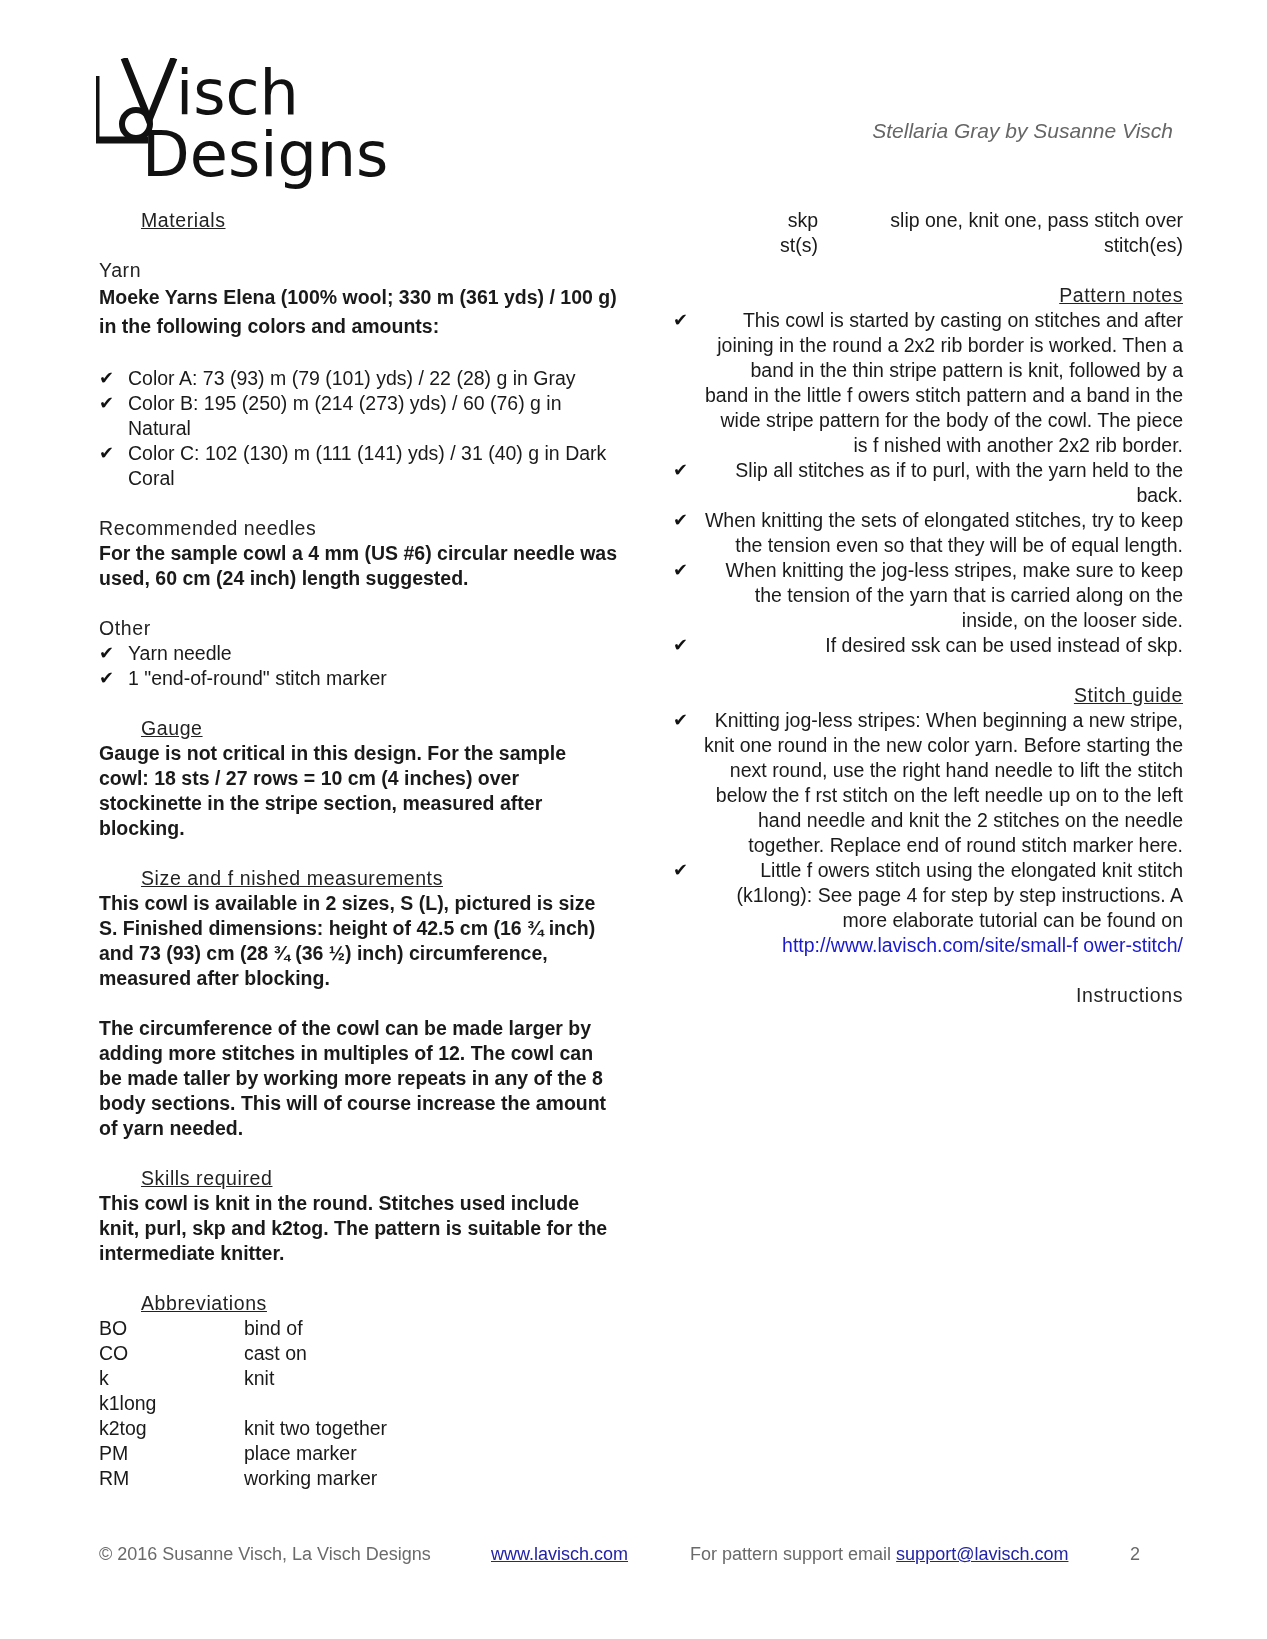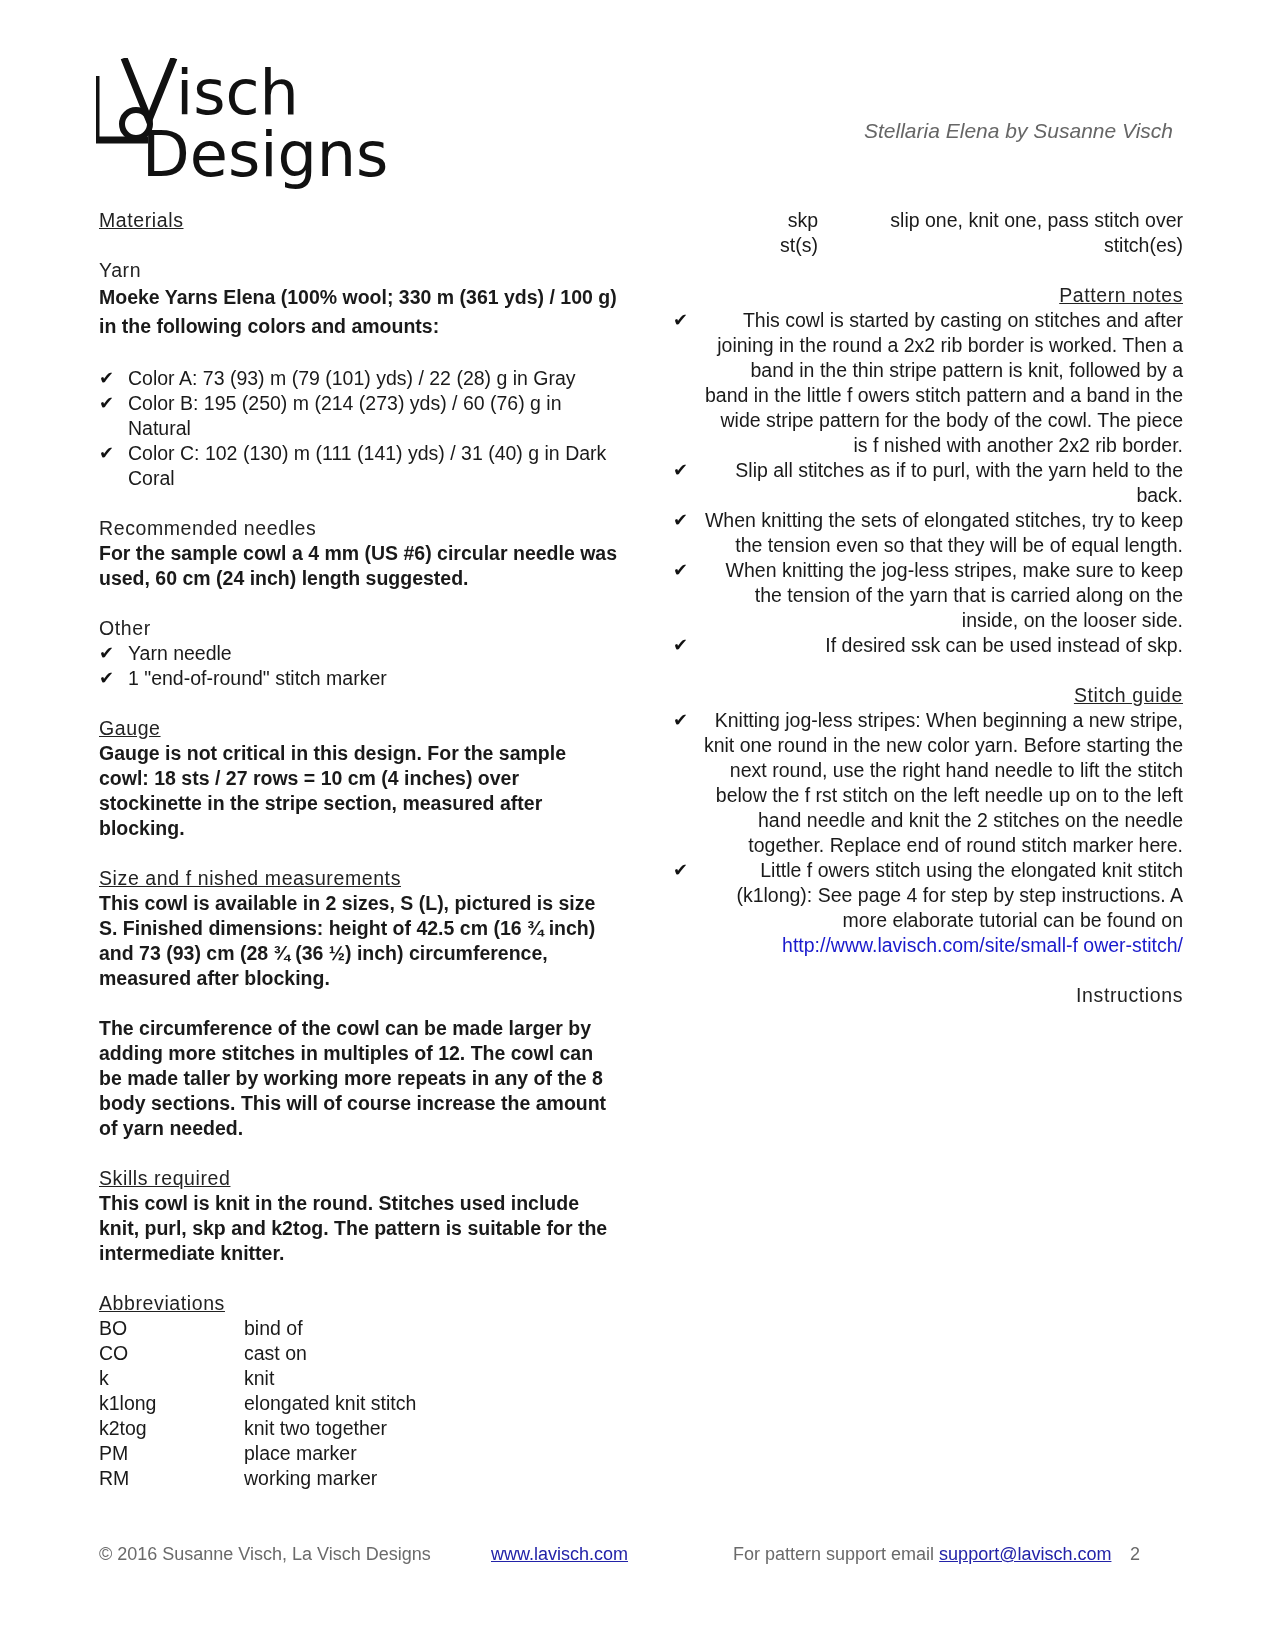--- a/index.html
+++ b/index.html
@@ -9,60 +9,60 @@
   .logo { position: absolute; left: 96px; top: 58px; width: 310px; height: 140px; }
   .logo svg { width: 100%; height: 100%; }
   .logo-text { font-family: "DejaVu Sans", sans-serif; fill: #111; }
 
   .header-title { position: absolute; right: 94px; top: 118px; font-style: italic; color: #666; font-size: 21px; }
 
   .col { position: absolute; }
   .col-left { left: 99px; top: 208px; width: 520px; }
   .col-right { left: 673px; top: 208px; width: 510px; text-align: right; }
 
-  .heading-u { text-decoration: underline; letter-spacing: 0.6px; color: #222; display: block; }
+  .heading-u { text-decoration: underline; letter-spacing: 0.6px; color: #222; display: block; margin-left: 42px; }
   .heading { letter-spacing: 0.6px; color: #222; display: block; }
   .para { display: block; font-weight: bold; }
   .gap { height: 25px; }
 
   ul.checks { list-style: none; }
   ul.checks li { position: relative; padding-left: 29px; }
   ul.checks li .tick { position: absolute; left: 0; top: 0; font-size: 18px; color: #111; }
   .tall li { line-height: 25px; }
 
   .abbr-row { display: flex; }
   .abbr-row .k { width: 145px; }
   .abbr-row .v { flex: 1; }
 
   .link { color: #1a1acc; }
 
   .footer { position: absolute; top: 1542px; left: 99px; width: 1080px; height: 26px; color: #6a6a6a; font-size: 18px; }
   .footer .copy { position: absolute; left: 0; }
   .footer .site { position: absolute; left: 392px; color: #2222a8; text-decoration: underline; }
-  .footer .support { position: absolute; left: 591px; margin-left: 43px; }
+  .footer .support { position: absolute; left: 591px; }
   .footer .support a { color: #2222a8; text-decoration: underline; }
   .footer .page { position: absolute; left: 1031px; }
 </style>
 </head>
 <body>
 
 <div class="logo">
   <svg viewBox="0 0 310 140" xmlns="http://www.w3.org/2000/svg">
 
     <path d="M0 18 V82 H52" stroke="#111" stroke-width="7" fill="none"></path>
 
     <circle cx="40" cy="66" r="14" stroke="#111" stroke-width="6" fill="none"></circle>
 
     <path d="M28 0 L53 62 L78 0" stroke="#111" stroke-width="7" fill="none"></path>
     <text x="80" y="56" class="logo-text" font-size="62">isch</text>
     <text x="46" y="118" class="logo-text" font-size="62">Designs</text>
   </svg>
 </div>
 
-<div class="header-title">Stellaria Elena by Susanne Visch</div>
+<div class="header-title">Stellaria Gray by Susanne Visch</div>
 
 <div class="col col-left">
   <span class="heading-u">Materials</span>
   <div class="gap"></div>
   <span class="heading">Yarn</span>
   <span class="para" style="line-height:29px;">Moeke Yarns Elena (100% wool; 330 m (361 yds) / 100 g) in the following colors and amounts:</span>
   <div class="gap"></div>
   <ul class="checks">
     <li><span class="tick">✔</span><span>Color A: 73 (93) m (79 (101) yds) / 22 (28) g in Gray</span></li>
     <li><span class="tick">✔</span><span>Color B: 195 (250) m (214 (273) yds) / 60 (76) g in Natural</span></li>
@@ -98,21 +98,20 @@
     <div class="abbr-row">
         <span class="k">CO</span>
         <span class="v">cast on</span>
       </div>
     <div class="abbr-row">
         <span class="k">k</span>
         <span class="v">knit</span>
       </div>
     <div class="abbr-row">
         <span class="k">k1long</span>
-        <span class="v">elongated knit stitch</span>
       </div>
     <div class="abbr-row">
         <span class="k">k2tog</span>
         <span class="v">knit two together</span>
       </div>
     <div class="abbr-row">
         <span class="k">PM</span>
         <span class="v">place marker</span>
       </div>
     <div class="abbr-row">

